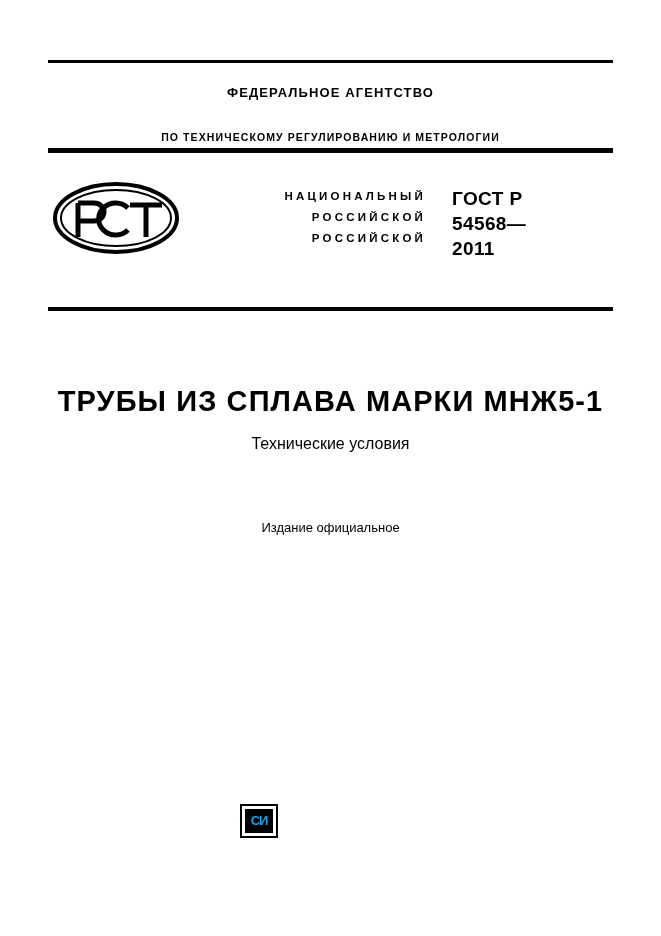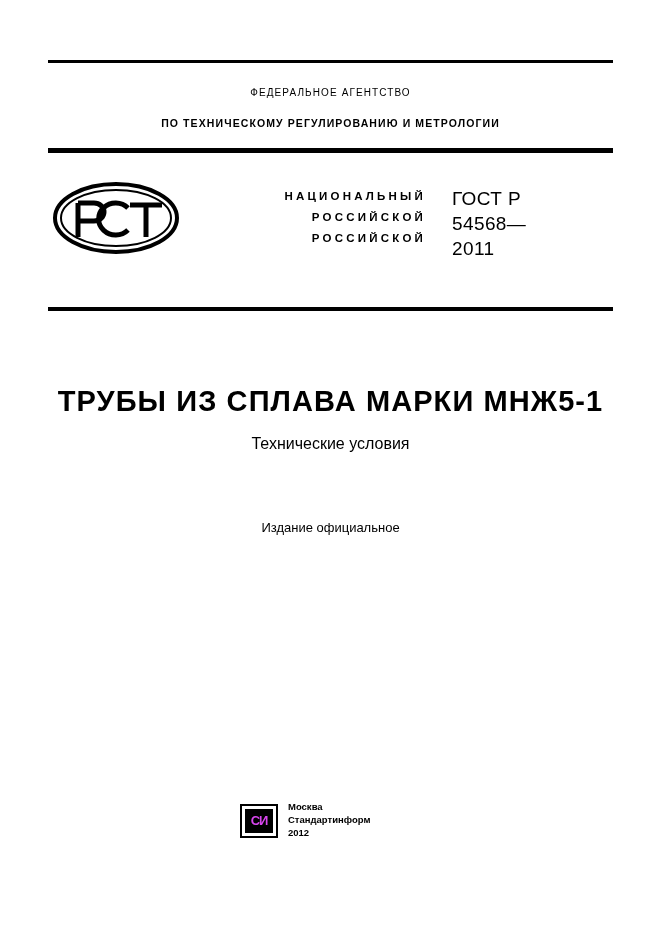--- a/index.html
+++ b/index.html
@@ -25,31 +25,31 @@
 
   
   .agency {
     position: absolute;
     left: 48px;
     top: 85px;
     width: 565px;
     text-align: center;
   }
   .agency-line1 {
-    font-size: 10px;
+    font-size: 13px;
     letter-spacing: 1.1px;
-    font-weight: normal;
+    font-weight: bold;
     line-height: 16px;
   }
   .agency-line2 {
     font-size: 10.5px;
     letter-spacing: 1.1px;
     font-weight: bold;
     line-height: 16px;
-    margin-top: 14px;
+    margin-top: 28px;
   }
 
   
   .rule-top {
     position: absolute;
     left: 48px;
     top: 60px;
     width: 565px;
     height: 3px;
     background: #000;
@@ -97,21 +97,21 @@
 
   .gost-block {
     position: absolute;
     left: 452px;
     top: 186px;
     width: 180px;
     text-align: left;
   }
   .gost-block div {
     font-size: 19px;
-    font-weight: normal;
+    font-weight: bold;
     line-height: 25px;
     letter-spacing: 0.4px;
   }
 
   
   .doc-title {
     position: absolute;
     left: 48px;
     top: 385px;
     width: 565px;
@@ -156,21 +156,21 @@
     background: #ffffff;
     box-sizing: border-box;
   }
   .footer-logo .inner {
     position: absolute;
     left: 3px;
     top: 3px;
     right: 3px;
     bottom: 3px;
     background: #000;
-    color: #d946ef;
+    color: #0ea5e9;
     font-size: 13px;
     font-weight: bold;
     text-align: center;
     line-height: 24px;
     letter-spacing: -1px;
   }
   .footer-text {
     position: absolute;
     left: 48px;
     top: 0;
@@ -225,20 +225,15 @@
   <div class="rule-bottom"></div>
 
   <div class="doc-title">ТРУБЫ ИЗ СПЛАВА МАРКИ МНЖ5-1</div>
   <div class="doc-subtitle">Технические условия</div>
   <div class="official">Издание официальное</div>
 
   <div class="footer">
     <div class="footer-logo">
       <div class="inner">СИ</div>
     </div>
-    <div class="footer-text">
-      <div>Москва</div>
-      <div>Стандартинформ</div>
-      <div>2012</div>
-    </div>
   </div>
 
 </div>
 
 </body></html>

